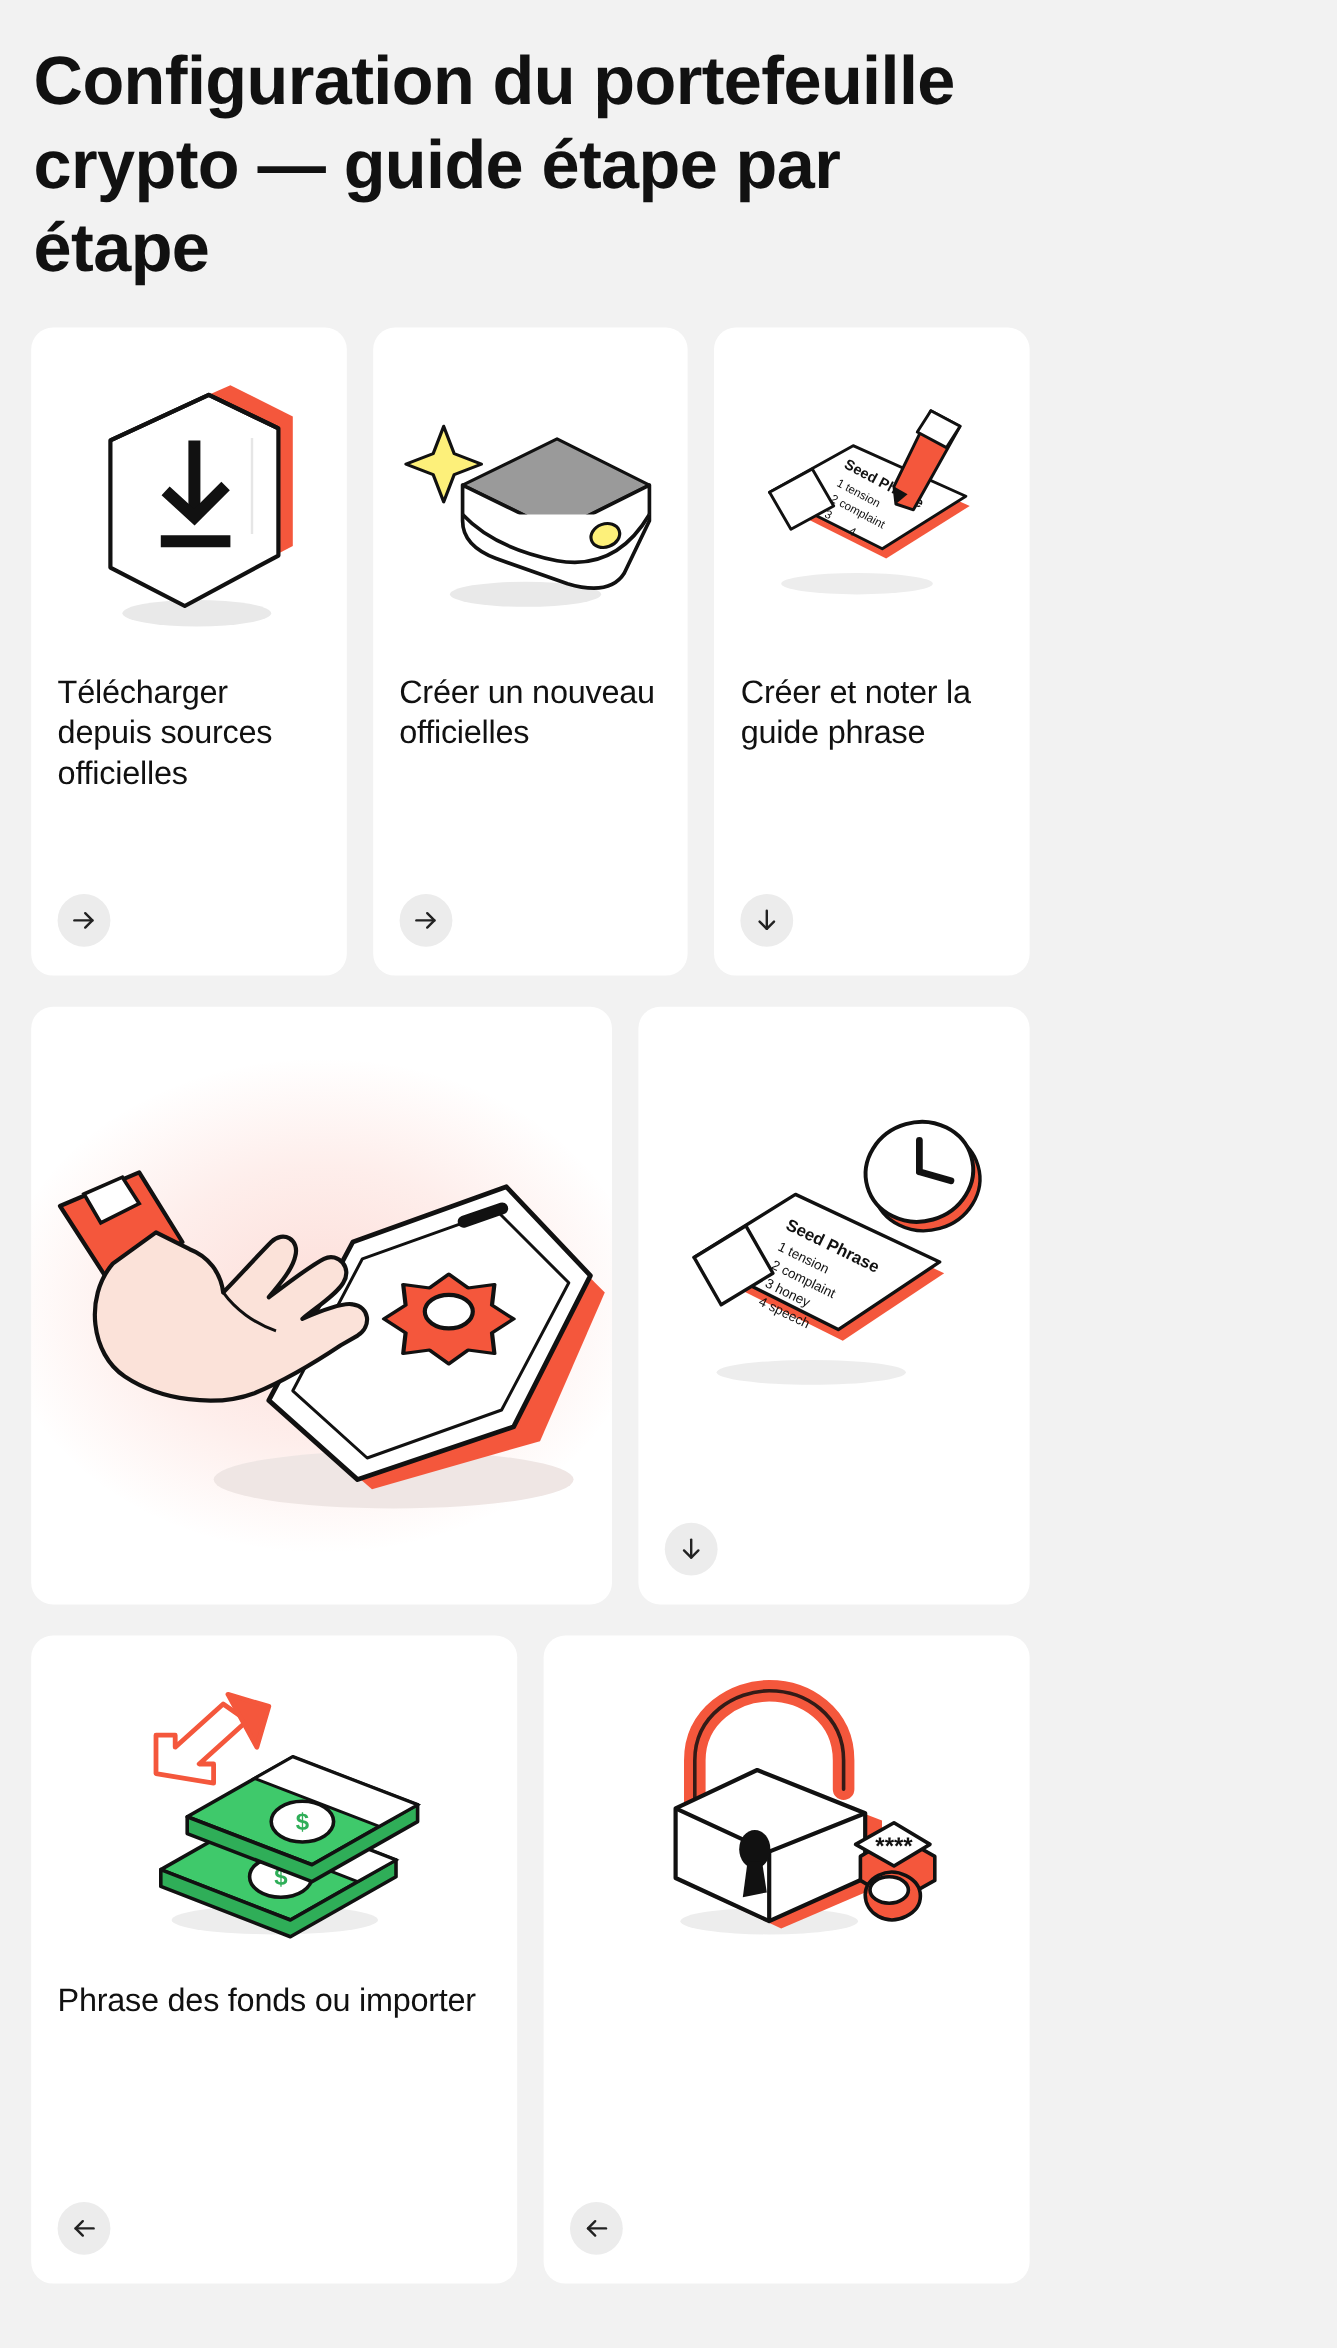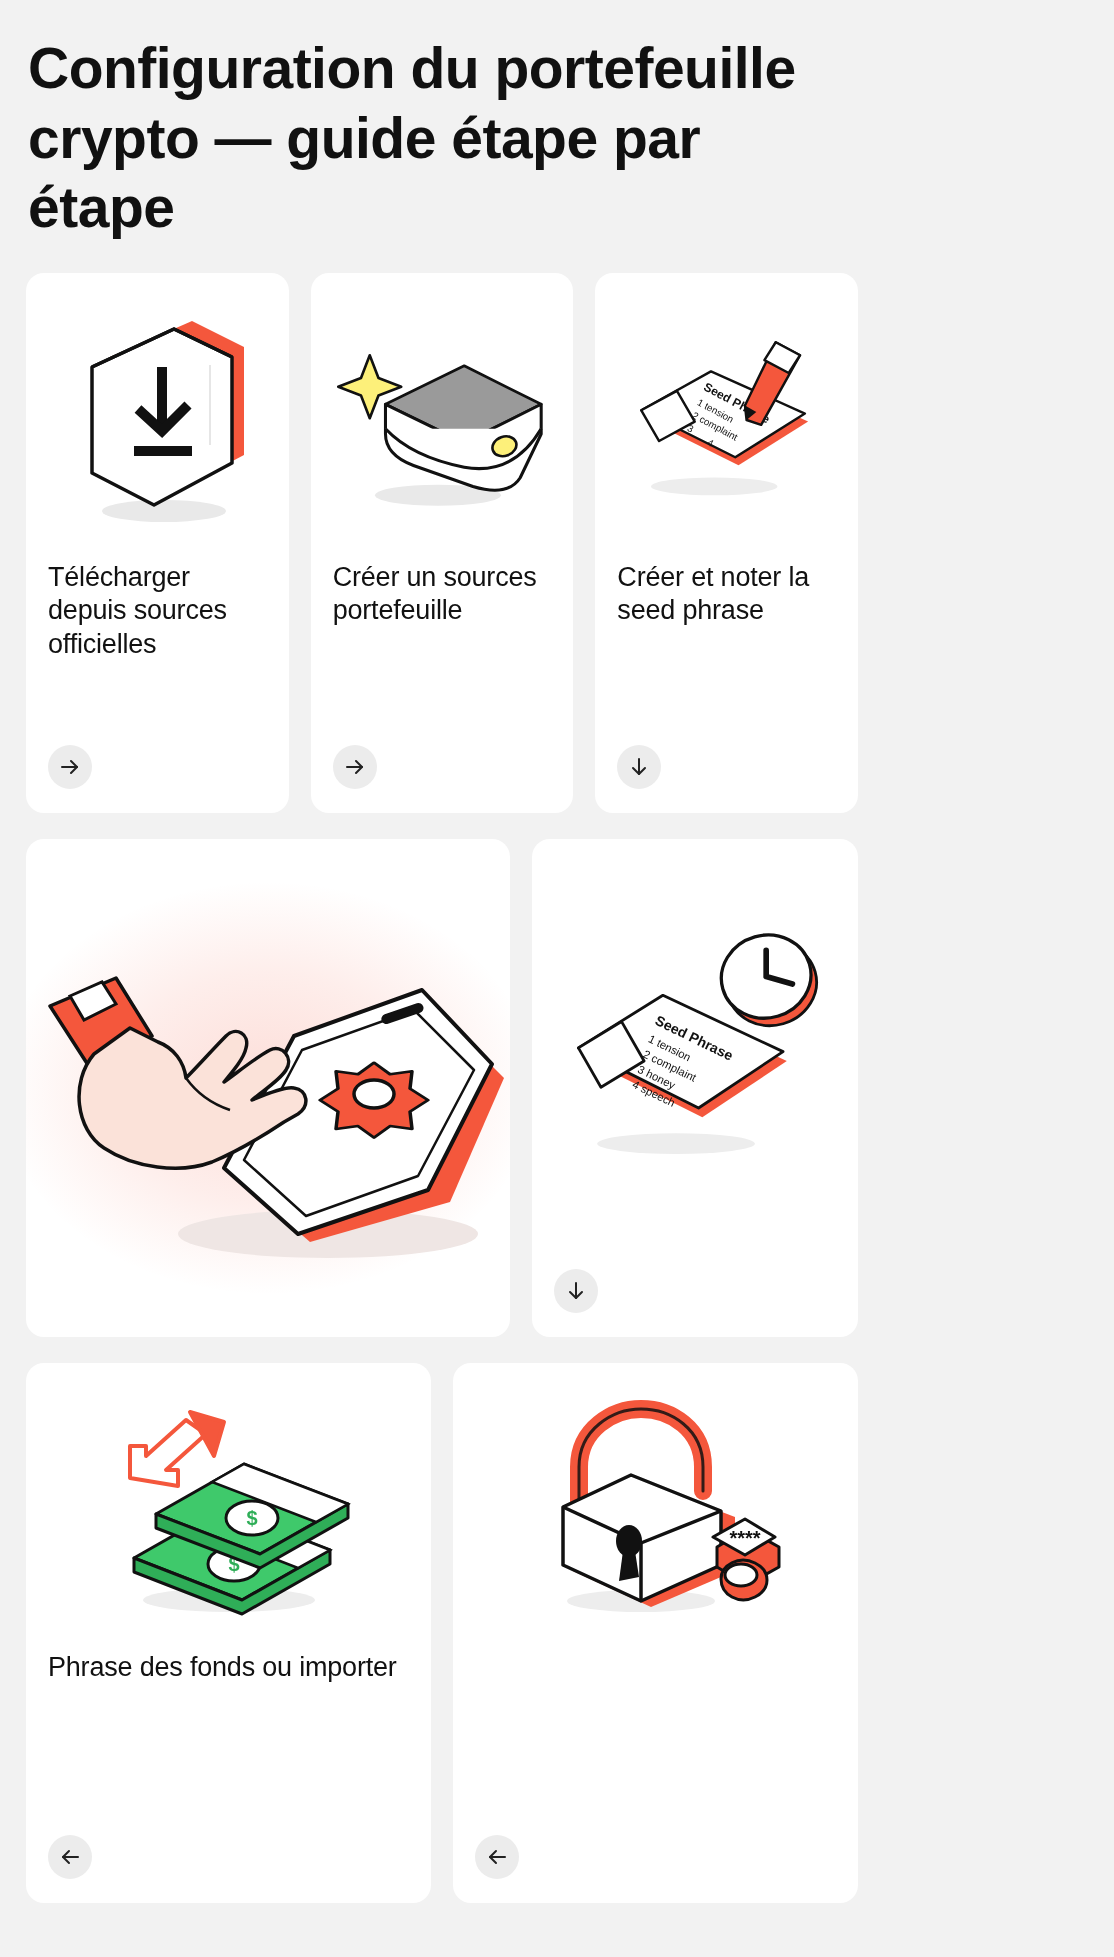--- a/index.html
+++ b/index.html
@@ -152,21 +152,21 @@
 
             <path d="M42 36 L52 62 L78 72 L52 82 L42 108 L32 82 L6 72 L32 62 Z" fill="#fdf07a" stroke="#111" stroke-width="3" stroke-linejoin="round"></path>
 
             <path d="M60 92 L150 48 L238 92 L150 136 Z" fill="#9a9a9a" stroke="#111" stroke-width="3" stroke-linejoin="round"></path>
 
             <path d="M60 92 L60 126 Q60 150 92 162 L160 186 Q200 198 214 176 L238 126 L238 92 L150 136 Z" fill="#ffffff" stroke="#111" stroke-width="3.5" stroke-linejoin="round"></path>
             <path d="M60 120 Q90 152 150 164 Q206 174 238 120" fill="#ffffff" stroke="#111" stroke-width="3.5"></path>
             <ellipse cx="196" cy="140" rx="14" ry="11" transform="rotate(-20 196 140)" fill="#fdf07a" stroke="#111" stroke-width="3"></ellipse>
           </svg>
         </div>
-        <p class="card-label">Créer un sources portefeuille</p>
+        <p class="card-label">Créer un nouveau officielles</p>
         <div class="cta">
           <button class="circle-btn">
             <svg width="22" height="22" viewBox="0 0 22 22" fill="none" stroke="#222" stroke-width="2" stroke-linecap="round" stroke-linejoin="round">
               <path d="M3 11 H18"></path>
                 <path d="M12 5 L18 11 L12 17"></path>
             </svg>
           </button>
         </div>
       </div>
 
@@ -189,21 +189,21 @@
               <text x="131" y="150" font-family="Liberation Sans, sans-serif" font-size="12" fill="#111">4</text>
             </g>
 
             <g>
               <path d="M196 14 L226 30 L178 116 L160 110 L158 92 Z" fill="#f4573c" stroke="#111" stroke-width="3" stroke-linejoin="round"></path>
               <path d="M196 14 L226 30 L212 52 L182 36 Z" fill="#ffffff" stroke="#111" stroke-width="3" stroke-linejoin="round"></path>
               <path d="M160 110 L158 92 L172 100 Z" fill="#111"></path>
             </g>
           </svg>
         </div>
-        <p class="card-label">Créer et noter la seed phrase</p>
+        <p class="card-label">Créer et noter la guide phrase</p>
         <div class="cta">
           <button class="circle-btn">
             <svg width="22" height="22" viewBox="0 0 22 22" fill="none" stroke="#222" stroke-width="2" stroke-linecap="round" stroke-linejoin="round">
               <path d="M11 3 V18"></path>
                 <path d="M5 12 L11 18 L17 12"></path>
             </svg>
           </button>
         </div>
       </div>
     </div>

